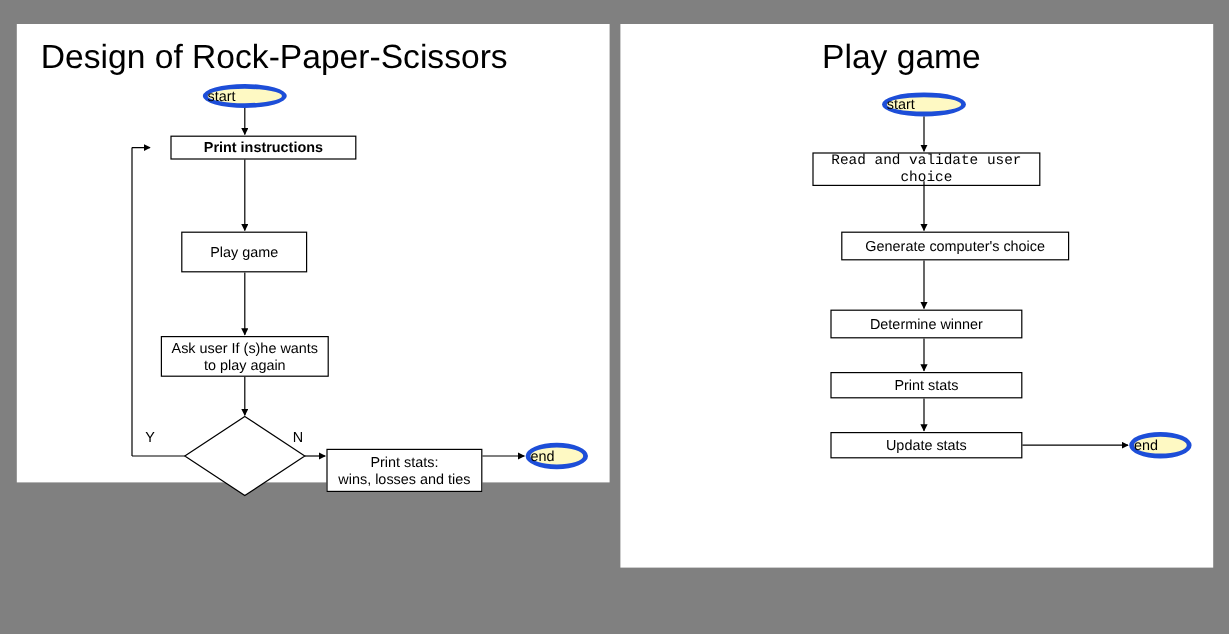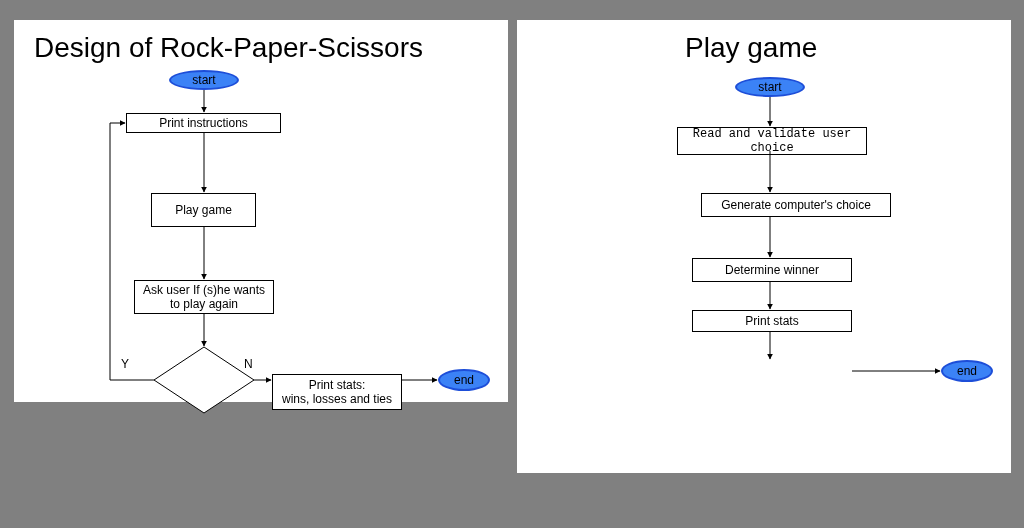--- a/index.html
+++ b/index.html
@@ -40,27 +40,27 @@
     line-height: 1.2;
     display: flex;
     align-items: center;
     justify-content: center;
     text-align: center;
     padding: 2px 4px;
     box-sizing: border-box;
   }
   .ellipse {
     position: absolute;
-    border: 2px solid #1d4ed8;
+    border: 4px solid #1d4ed8;
     border-radius: 50%;
-    background: #3b82f6;
+    background: #fef9c3;
     font-size: 12px;
     display: flex;
     align-items: center;
-    justify-content: center;
+    justify-content: flex-start;
     box-sizing: border-box;
   }
   .label {
     position: absolute;
     font-size: 12px;
     color: #000;
     background: transparent;
   }
   svg.overlay {
     position: absolute;
@@ -71,21 +71,21 @@
 </head>
 <body>
 
 <div class="panel panel-left">
   <div class="title" style="left:20px; top:12px;">Design of Rock-Paper-Scissors</div>
 
   <div class="ellipse" style="left:155px; top:50px; width:70px; height:20px;">
     <span>start</span>
   </div>
 
-  <div class="box" style="left:112px; top:93px; width:155px; height:20px;">
+  <div class="box" style="left:128px; top:93px; width:155px; height:20px;font-weight:bold;">
     <span>Print instructions</span>
   </div>
 
   <div class="box" style="left:137px; top:173px; width:105px; height:34px;">
     <span>Play game</span>
   </div>
 
   <div class="box" style="left:120px; top:260px; width:140px; height:34px;">
     <span>Ask user If (s)he wants to play again</span>
   </div>
@@ -147,20 +147,23 @@
   </div>
 
   <div class="box" style="left:175px; top:238px; width:160px; height:24px;">
     <span>Determine winner</span>
   </div>
 
   <div class="box" style="left:175px; top:290px; width:160px; height:22px;">
     <span>Print stats</span>
   </div>
 
+  <div class="box" style="left:175px; top:340px; width:160px; height:22px;">
+    <span>Update stats</span>
+  </div>
 
   <div class="ellipse" style="left:424px; top:340px; width:52px; height:22px;">
     <span>end</span>
   </div>
 
   <svg class="overlay" width="494" height="453">
     <defs>
       <marker id="arrR" viewBox="0 0 10 10" refX="9" refY="5" markerWidth="6" markerHeight="6" orient="auto">
         <path d="M0,0 L10,5 L0,10 z" fill="#000"></path>
       </marker>

